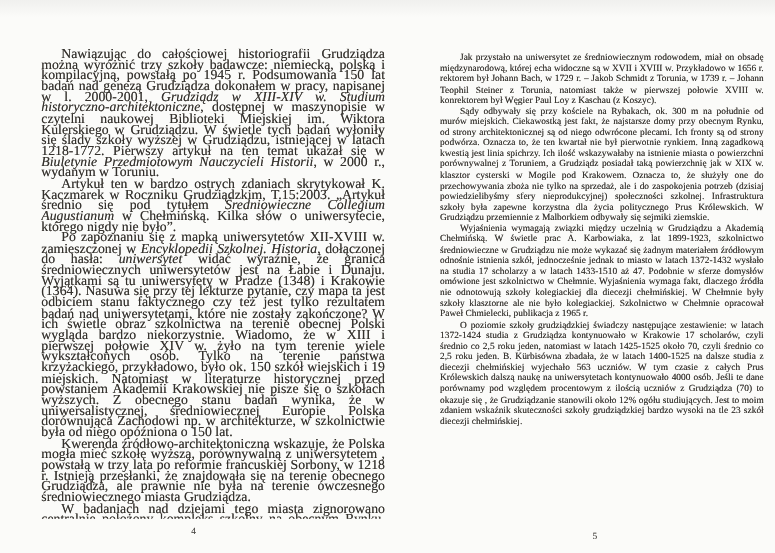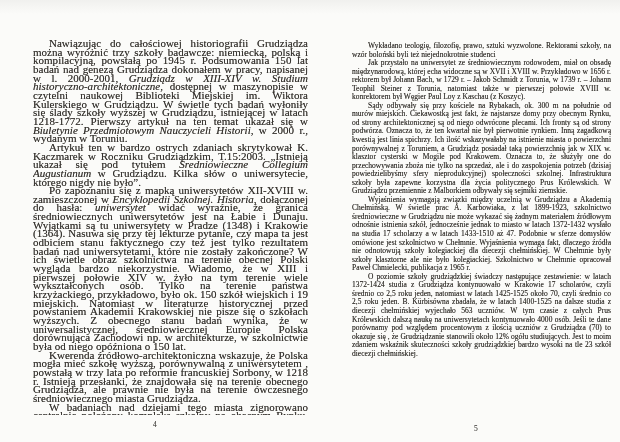--- a/index.html
+++ b/index.html
@@ -41,30 +41,29 @@
   }
 </style>
 </head>
 <body>
 
 <div class="scan-noise"></div>
 
 <div class="page" id="page-left">
   <div class="page-text">
       <p><span>Nawiązując do całościowej historiografii Grudziądza można wyróżnić trzy szkoły badawcze: niemiecką, polską i kompilacyjną, powstałą po 1945 r. Podsumowania 150 lat badań nad genezą Grudziądza dokonałem w pracy, napisanej w l. 2000-2001, </span><i>Grudziądz w XIII-XIV w. Studium historyczno-architektoniczne</i><span>, dostępnej w maszynopisie w czytelni naukowej Biblioteki Miejskiej im. Wiktora Kulerskiego w Grudziądzu. W świetle tych badań wyłoniły się ślady szkoły wyższej w Grudziądzu, istniejącej w latach 1218-1772. Pierwszy artykuł na ten temat ukazał się w </span><i>Biuletynie Przedmiotowym Nauczycieli Historii</i><span>, w 2000 r., wydanym w Toruniu.</span></p>
-      <p><span>Artykuł ten w bardzo ostrych zdaniach skrytykował K. Kaczmarek w Roczniku Grudziądzkim, T.15:2003. „Istnieją ukazał się pod tytułem </span><i>Średniowieczne Collegium Augustianum</i><span> w Grudziądzu. Kilka słów o uniwersytecie, którego nigdy nie było”.</span></p>
+      <p><span>Artykuł ten w bardzo ostrych zdaniach skrytykował K. Kaczmarek w Roczniku Grudziądzkim, T.15:2003. „Artykuł średnio się pod tytułem </span><i>Średniowieczne Collegium Augustianum</i><span> w Chełmińską. Kilka słów o uniwersytecie, którego nigdy nie było”.</span></p>
       <p><span>Po zapoznaniu się z mapką uniwersytetów XII-XVIII w. zamieszczonej w </span><i>Encyklopedii Szkolnej. Historia</i><span>, dołączonej do hasła: </span><i>uniwersytet</i><span> widać wyraźnie, że granica średniowiecznych uniwersytetów jest na Łabie i Dunaju. Wyjątkami są tu uniwersytety w Pradze (1348) i Krakowie (1364). Nasuwa się przy tej lekturze pytanie, czy mapa ta jest odbiciem stanu faktycznego czy też jest tylko rezultatem badań nad uniwersytetami, które nie zostały zakończone? W ich świetle obraz szkolnictwa na terenie obecnej Polski wygląda bardzo niekorzystnie. Wiadomo, że w XIII i pierwszej połowie XIV w. żyło na tym terenie wiele wykształconych osób. Tylko na terenie państwa krzyżackiego, przykładowo, było ok. 150 szkół wiejskich i 19 miejskich. Natomiast w literaturze historycznej przed powstaniem Akademii Krakowskiej nie pisze się o szkołach wyższych. Z obecnego stanu badań wynika, że w uniwersalistycznej, średniowiecznej Europie Polska dorównująca Zachodowi np. w architekturze, w szkolnictwie była od niego opóźniona o 150 lat.</span></p>
       <p><span>Kwerenda źródłowo-architektoniczna wskazuje, że Polska mogła mieć szkołę wyższą, porównywalną z uniwersytetem , powstałą w trzy lata po reformie francuskiej Sorbony, w 1218 r. Istnieją przesłanki, że znajdowała się na terenie obecnego Grudziądza, ale prawnie nie była na terenie ówczesnego średniowiecznego miasta Grudziądza.</span></p>
       <p><span>W badaniach nad dziejami tego miasta zignorowano centralnie położony kompleks szkolny na obecnym Rynku. Składał się on jeszcze w XVIII w. z domu konrektora, szkoły, oratorium, mieszkania zakrystiana, browaru. Był to model typowy dla szkół wzorowanych na Oxfordzie. Badacze niemieccy istnienie szkoły zaczynali, ze względów politycznych, od reformacji, czyli w przypadku Grudziądza od 1540 r. Natomiast badacze polscy nie wdawali się w dyskusję, dlaczego przy protestanckiej radzie miejskiej, szkoła przez nią administrowana była do 1584 r. prowadzona przez zgromadzenie księży, czyli kanoników regularnych. Również nie zadano pytania źródłu, jakim jest wykaz 18 rektorów i 12 konrektorów z lat 1540-1772, podany przez X. Froelicha, dlaczego była to pełna szkoła czterowydziałowa?</span></p>
     </div>
 </div>
 
 <div class="page" id="page-right">
   <div class="page-text">
-      <p><span>Wykładano teologię, filozofię, prawo, sztuki wyzwolone. Rektorami szkoły, na wzór boloński byli też niejednokrotnie studenci</span></p>
       <p><span>Jak przystało na uniwersytet ze średniowiecznym rodowodem, miał on obsadę międzynarodową, której echa widoczne są w XVII i XVIII w. Przykładowo w 1656 r. rektorem był Johann Bach, w 1729 r. – Jakob Schmidt z Torunia, w 1739 r. – Johann Teophil Steiner z Torunia, natomiast także w pierwszej połowie XVIII w. konrektorem był Węgier Paul Loy z Kaschau (z Koszyc).</span></p>
       <p><span>Sądy odbywały się przy kościele na Rybakach, ok. 300 m na południe od murów miejskich. Ciekawostką jest fakt, że najstarsze domy przy obecnym Rynku, od strony architektonicznej są od niego odwrócone plecami. Ich fronty są od strony podwórza. Oznacza to, że ten kwartał nie był pierwotnie rynkiem. Inną zagadkową kwestią jest linia spichrzy. Ich ilość wskazywałaby na istnienie miasta o powierzchni porównywalnej z Toruniem, a Grudziądz posiadał taką powierzchnię jak w XIX w. klasztor cysterski w Mogile pod Krakowem. Oznacza to, że służyły one do przechowywania zboża nie tylko na sprzedaż, ale i do zaspokojenia potrzeb (dzisiaj powiedzielibyśmy sfery nieprodukcyjnej) społeczności szkolnej. Infrastruktura szkoły była zapewne korzystna dla życia politycznego Prus Królewskich. W Grudziądzu przemiennie z Malborkiem odbywały się sejmiki ziemskie.</span></p>
       <p><span>Wyjaśnienia wymagają związki między uczelnią w Grudziądzu a Akademią Chełmińską. W świetle prac A. Karbowiaka, z lat 1899-1923, szkolnictwo średniowieczne w Grudziądzu nie może wykazać się żadnym materiałem źródłowym odnośnie istnienia szkół, jednocześnie jednak to miasto w latach 1372-1432 wysłało na studia 17 scholarzy a w latach 1433-1510 aż 47. Podobnie w sferze domysłów omówione jest szkolnictwo w Chełmnie. Wyjaśnienia wymaga fakt, dlaczego źródła nie odnotowują szkoły kolegiackiej dla diecezji chełmińskiej. W Chełmnie były szkoły klasztorne ale nie było kolegiackiej. Szkolnictwo w Chełmnie opracował Paweł Chmielecki, publikacja z 1965 r.</span></p>
       <p><span>O poziomie szkoły grudziądzkiej świadczy następujące zestawienie: w latach 1372-1424 studia z Grudziądza kontynuowało w Krakowie 17 scholarów, czyli średnio co 2,5 roku jeden, natomiast w latach 1425-1525 około 70, czyli średnio co 2,5 roku jeden. B. Kürbisówna zbadała, że w latach 1400-1525 na dalsze studia z diecezji chełmińskiej wyjechało 563 uczniów. W tym czasie z całych Prus Królewskich dalszą naukę na uniwersytetach kontynuowało 4000 osób. Jeśli te dane porównamy pod względem procentowym z ilością uczniów z Grudziądza (70) to okazuje się , że Grudziądzanie stanowili około 12% ogółu studiujących. Jest to moim zdaniem wskaźnik skuteczności szkoły grudziądzkiej bardzo wysoki na tle 23 szkół diecezji chełmińskiej.</span></p>
     </div>
 </div>
 
 <div class="page-num" id="num-left">4</div>
 <div class="page-num" id="num-right">5</div>
 

